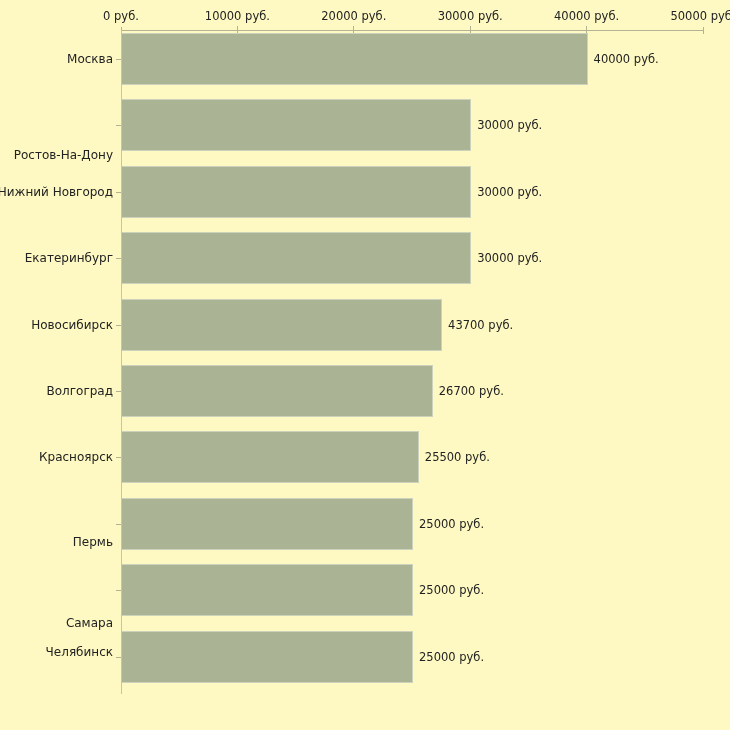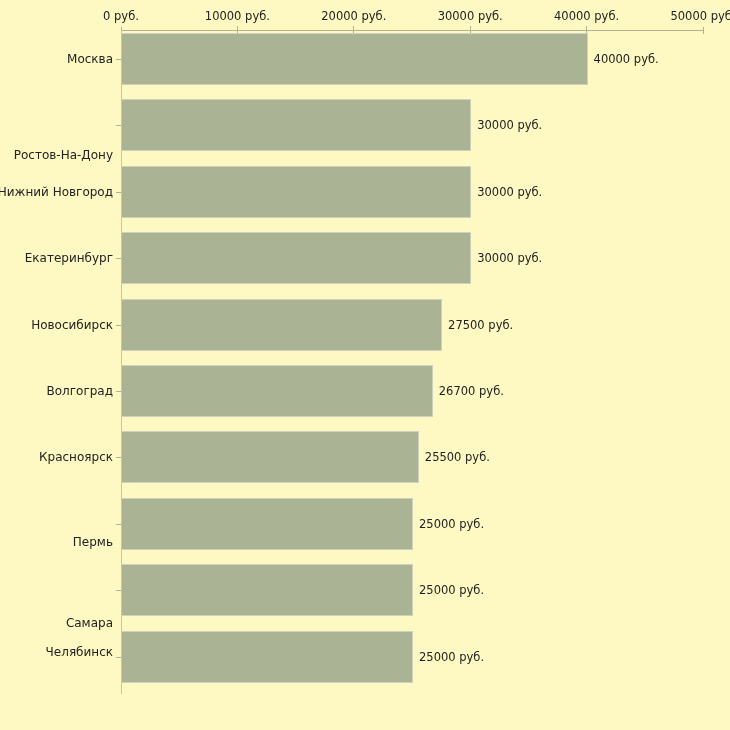--- a/index.html
+++ b/index.html
@@ -160,21 +160,21 @@
       <div class="bar" title="Красноярск — 25500 руб." style="top: 431.4px; height: 52px; width: 296.82px; background: rgb(170, 179, 147);"></div>
       <div class="bar" title="Пермь — 25000 руб." style="top: 497.8px; height: 52px; width: 291px; background: rgb(170, 179, 147);"></div>
       <div class="bar" title="Самара — 25000 руб." style="top: 564.2px; height: 52px; width: 291px; background: rgb(170, 179, 147);"></div>
       <div class="bar" title="Челябинск — 25000 руб." style="top: 630.6px; height: 52px; width: 291px; background: rgb(170, 179, 147);"></div>
     </div>
   <div id="bar-values">
       <div class="bar-value" style="left: 593.6px; top: 59px;">40000 руб.</div>
       <div class="bar-value" style="left: 477.2px; top: 125.4px;">30000 руб.</div>
       <div class="bar-value" style="left: 477.2px; top: 191.8px;">30000 руб.</div>
       <div class="bar-value" style="left: 477.2px; top: 258.2px;">30000 руб.</div>
-      <div class="bar-value" style="left: 448.1px; top: 324.6px;">27500 руб.</div>
+      <div class="bar-value" style="left: 448.1px; top: 324.6px;">43700 руб.</div>
       <div class="bar-value" style="left: 438.788px; top: 391px;">26700 руб.</div>
       <div class="bar-value" style="left: 424.82px; top: 457.4px;">25500 руб.</div>
       <div class="bar-value" style="left: 419px; top: 523.8px;">25000 руб.</div>
       <div class="bar-value" style="left: 419px; top: 590.2px;">25000 руб.</div>
       <div class="bar-value" style="left: 419px; top: 656.6px;">25000 руб.</div>
     </div>
 
 </div>
 
 </body></html>

